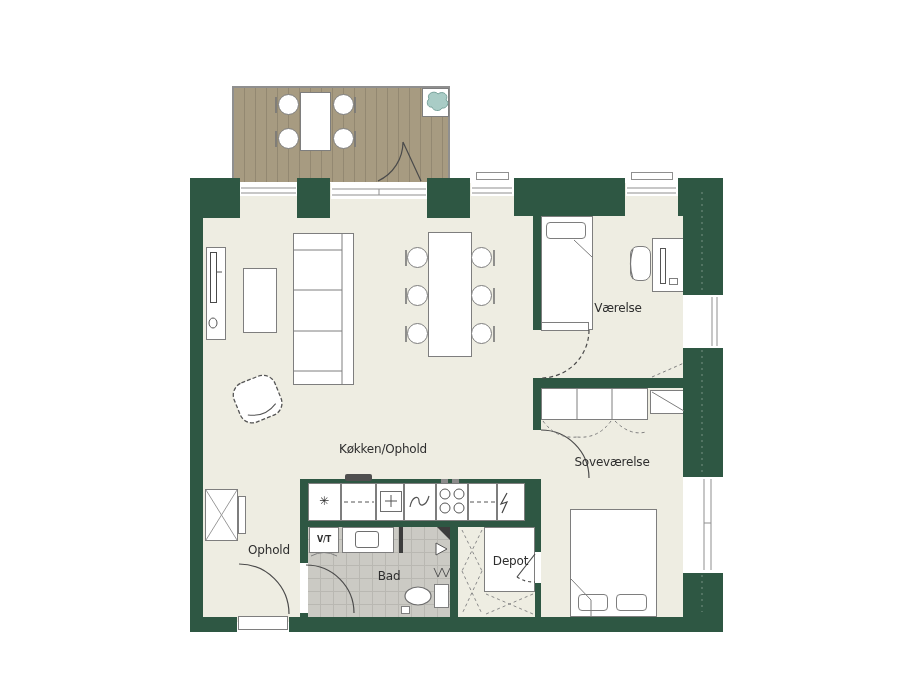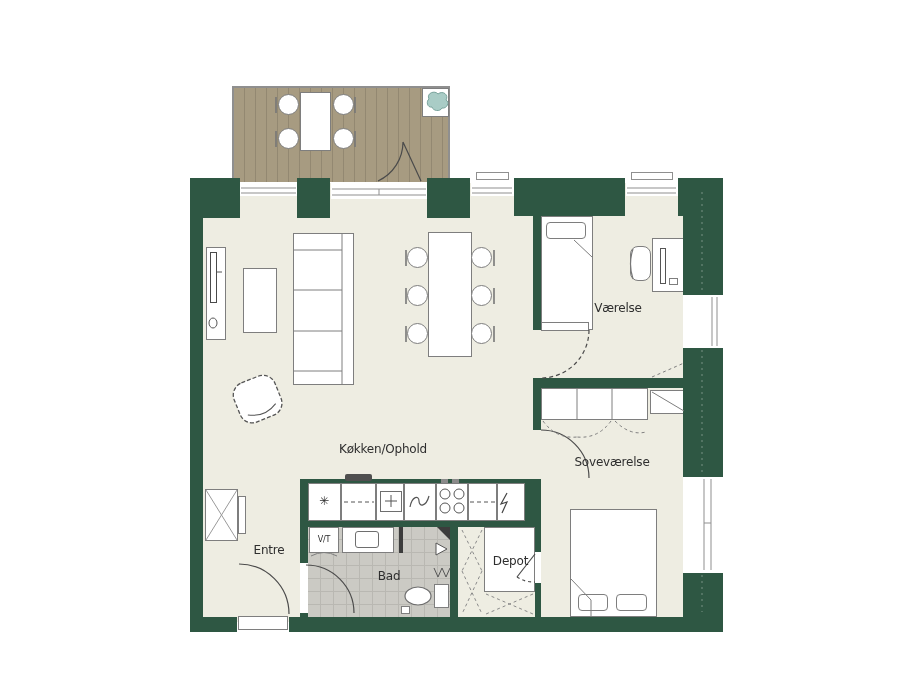--- a/index.html
+++ b/index.html
@@ -215,19 +215,19 @@
       <path d="M434,568 l4,9 l4,-9 l4,9 l4,-9" fill="none" stroke="#555" stroke-width="1"></path>
       <path d="M311,556 Q324,549 337,556" fill="none" stroke="#7e7e7e" stroke-width="1"></path>
     </g>
 
     <path d="M429,99 c-3,-6 6,-9 9,-5 c5,-4 11,1 8,6 c4,2 1,9 -4,8 c-2,4 -9,3 -10,-1 c-5,1 -6,-6 -3,-8 z" fill="#a9ccc6" stroke="#79a39c" stroke-width="1"></path>
   </svg>
 
   <span class="lbl" style="left:383px;top:449px;">Køkken/Ophold</span>
   <span class="lbl" style="left:618px;top:308px;">Værelse</span>
   <span class="lbl" style="left:612px;top:462px;">Soveværelse</span>
-  <span class="lbl" style="left:269px;top:550px;">Entre</span>
+  <span class="lbl" style="left:269px;top:550px;">Ophold</span>
   <span class="lbl" style="left:361px;top:576px;margin-left:28px;">Bad</span>
   <span class="lbl" style="left:501px;top:561px;padding-left:19px;">Depot</span>
-  <span class="lbl" style="left:324px;top:539px;font-size:8px;">V/T</span>
+  <span class="lbl" style="left:324px;top:539px;font-size:8px;font-weight:bold;">V/T</span>
   <span class="lbl" style="left:324px;top:501px;font-size:12px;color:#333;">✳</span>
 
 </div>
 
 </body></html>

